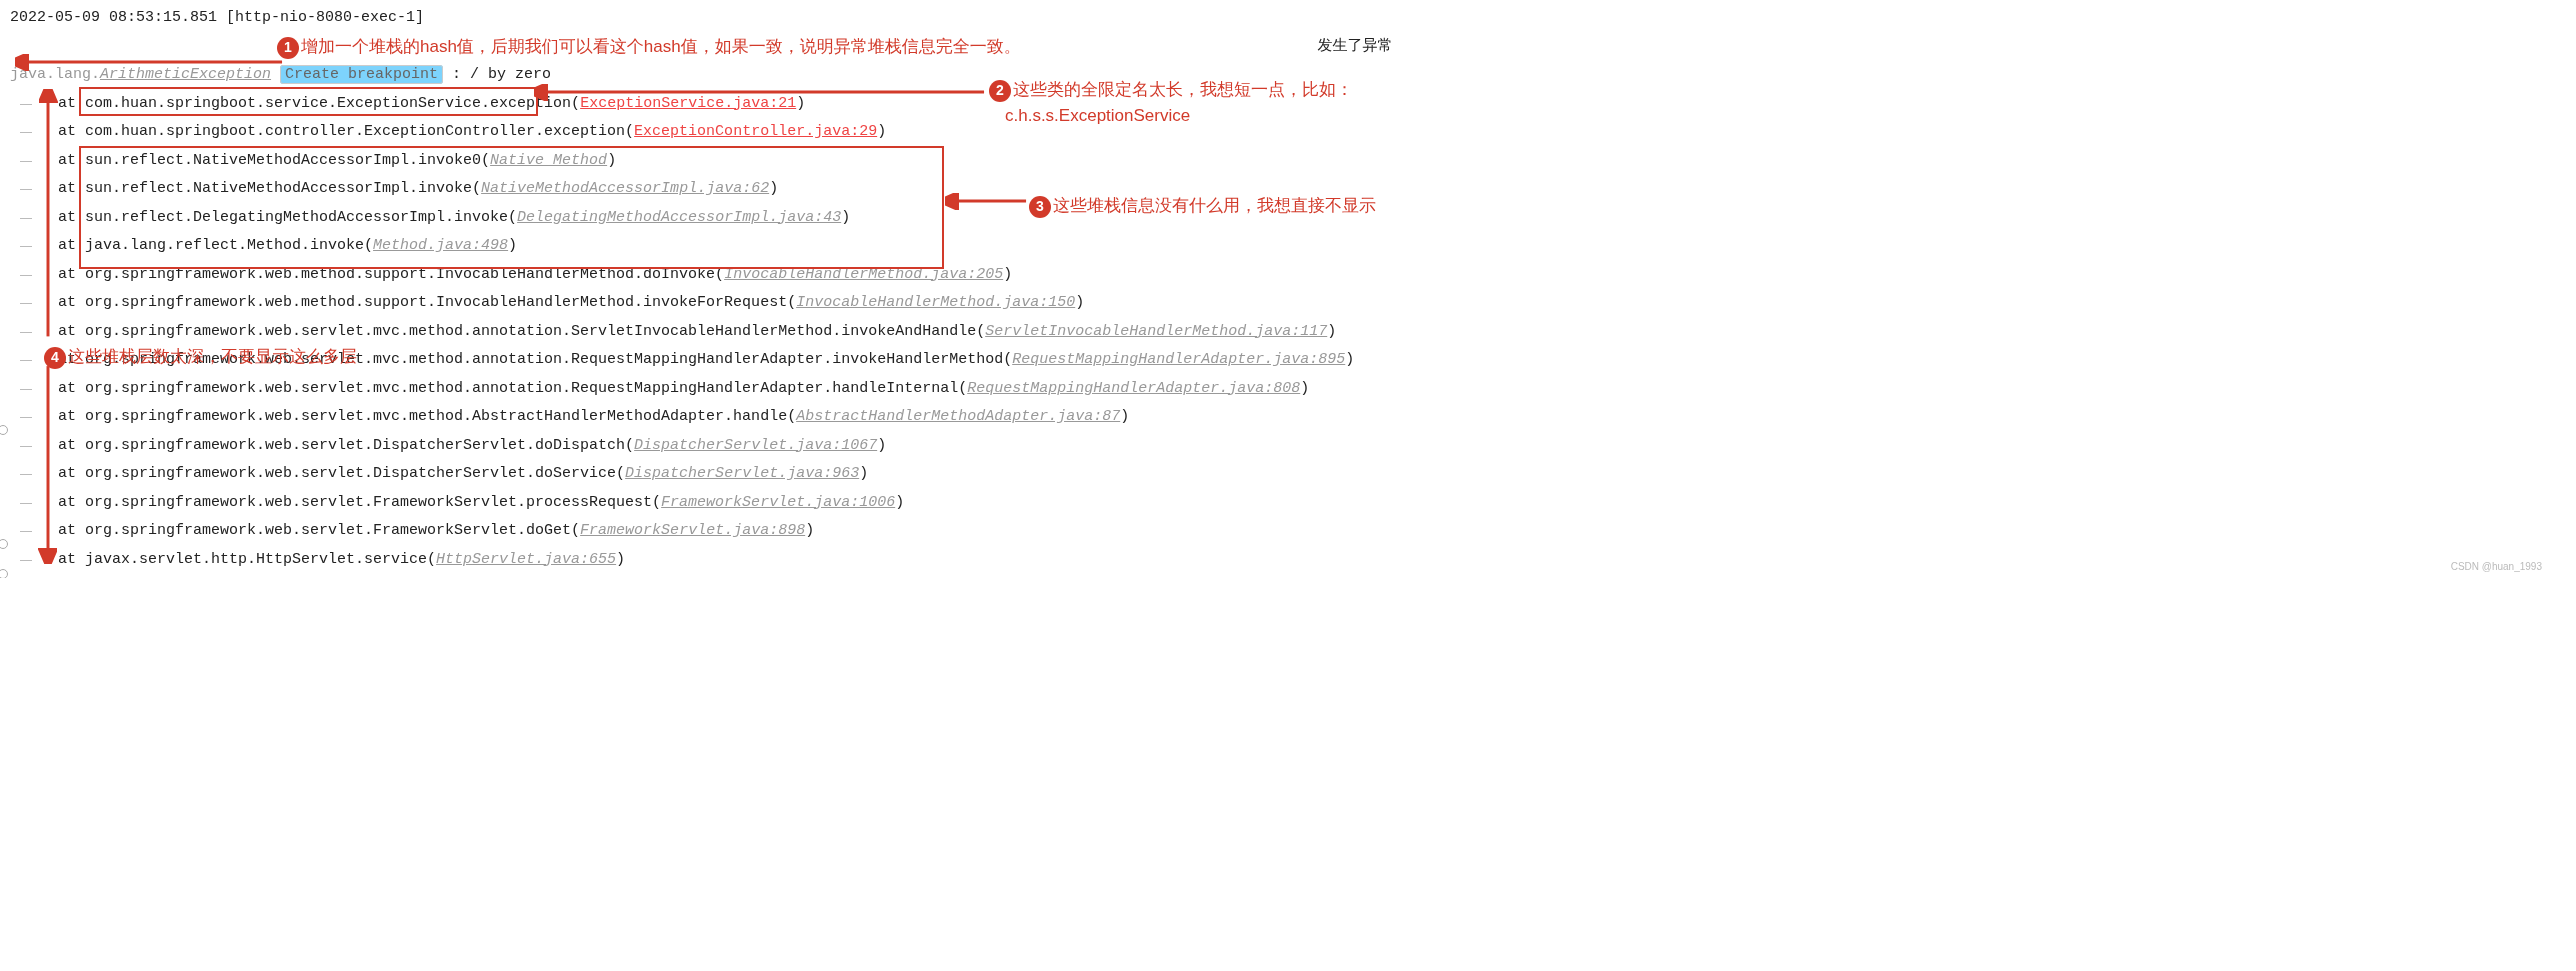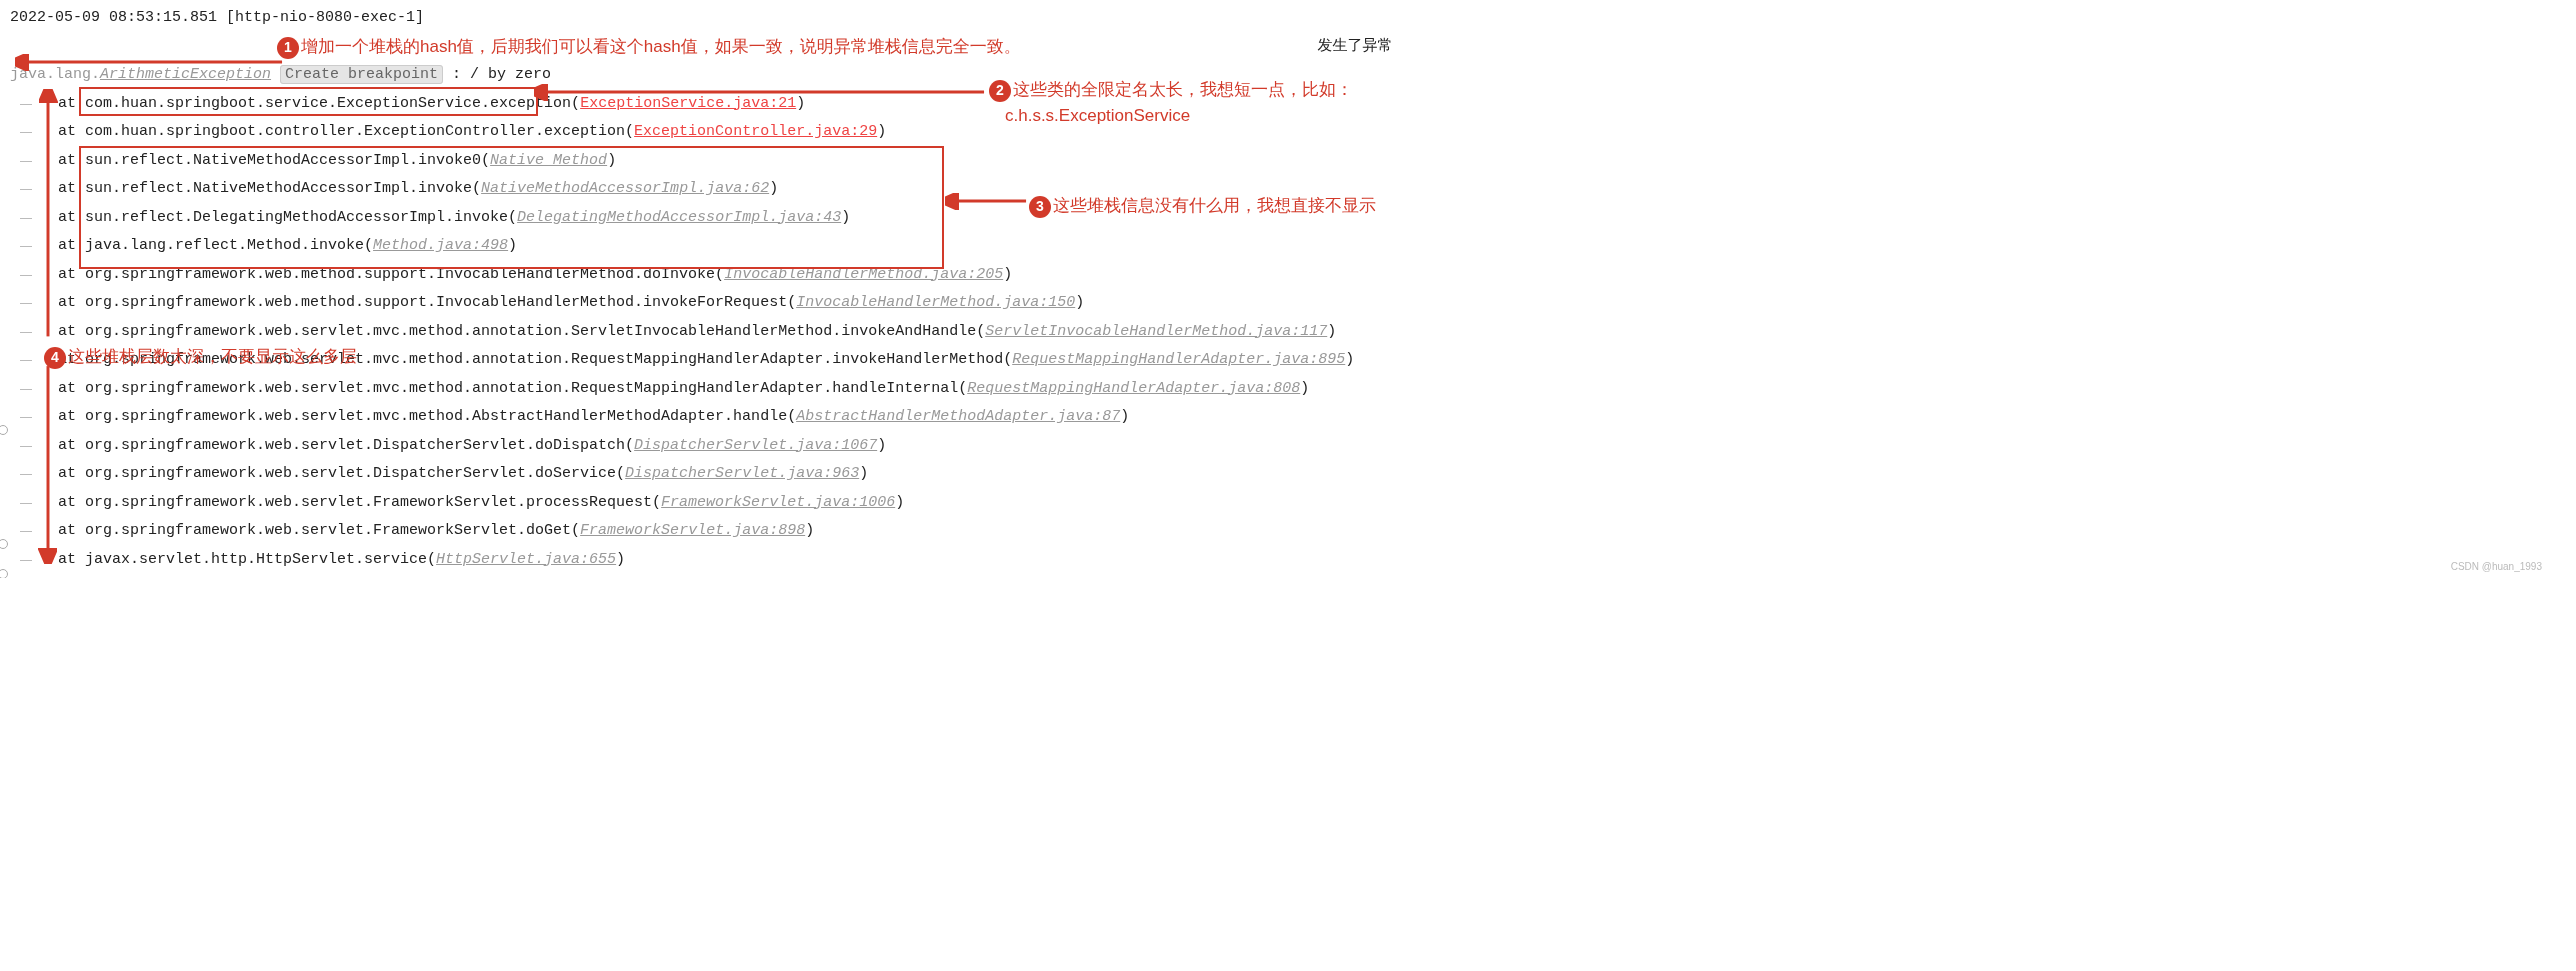--- a/index.html
+++ b/index.html
@@ -2,21 +2,21 @@
 <html><head>
 <meta charset="utf-8">
 <style>
 html,body{margin:0;padding:0;background:#fff;font-family:"Consolas","Menlo","Monaco","Courier New",monospace;font-size:15px;color:#222;line-height:1.9;}
 .container{position:relative;padding:4px 10px;width:2532px;}
 .log-header{color:#222;}
 .cn-text{color:#222;}
 .dim{color:#999;}
 .link{color:#ef4444;text-decoration:underline;}
 .dim-link{color:#999;text-decoration:underline;font-style:italic;}
-.break-badge{background:#e5e5e5;border:1px solid #ccc;border-radius:3px;padding:0 4px;color:#666;font-family:inherit;}
+.break-badge{background:#7dd3fc;border:1px solid #ccc;border-radius:3px;padding:0 4px;color:#666;font-family:inherit;}
 .trace-line{white-space:pre;position:relative;padding-left:30px;}
 .trace-line::before{content:"";position:absolute;left:10px;top:14px;width:12px;height:1px;background:#bbb;}
 .gutter{position:absolute;left:0;top:0;height:100%;width:6px;}
 .gutter-dot{width:8px;height:8px;border:1px solid #aaa;border-radius:50%;position:absolute;left:-2px;background:#fff;}
 .ann{position:absolute;color:#d23a2a;font-family:"PingFang SC","Microsoft YaHei",sans-serif;font-size:17px;line-height:1.5;white-space:nowrap;}
 .num-badge{display:inline-flex;align-items:center;justify-content:center;width:22px;height:22px;border-radius:50%;background:#d23a2a;color:#fff;font-size:14px;font-weight:bold;margin-right:2px;}
 .red-box{position:absolute;border:2px solid #d23a2a;pointer-events:none;}
 .arrow{position:absolute;stroke:#d23a2a;fill:#d23a2a;pointer-events:none;}
 .watermark{position:absolute;right:10px;bottom:2px;color:#bbb;font-size:10px;font-family:sans-serif;}
 </style>

